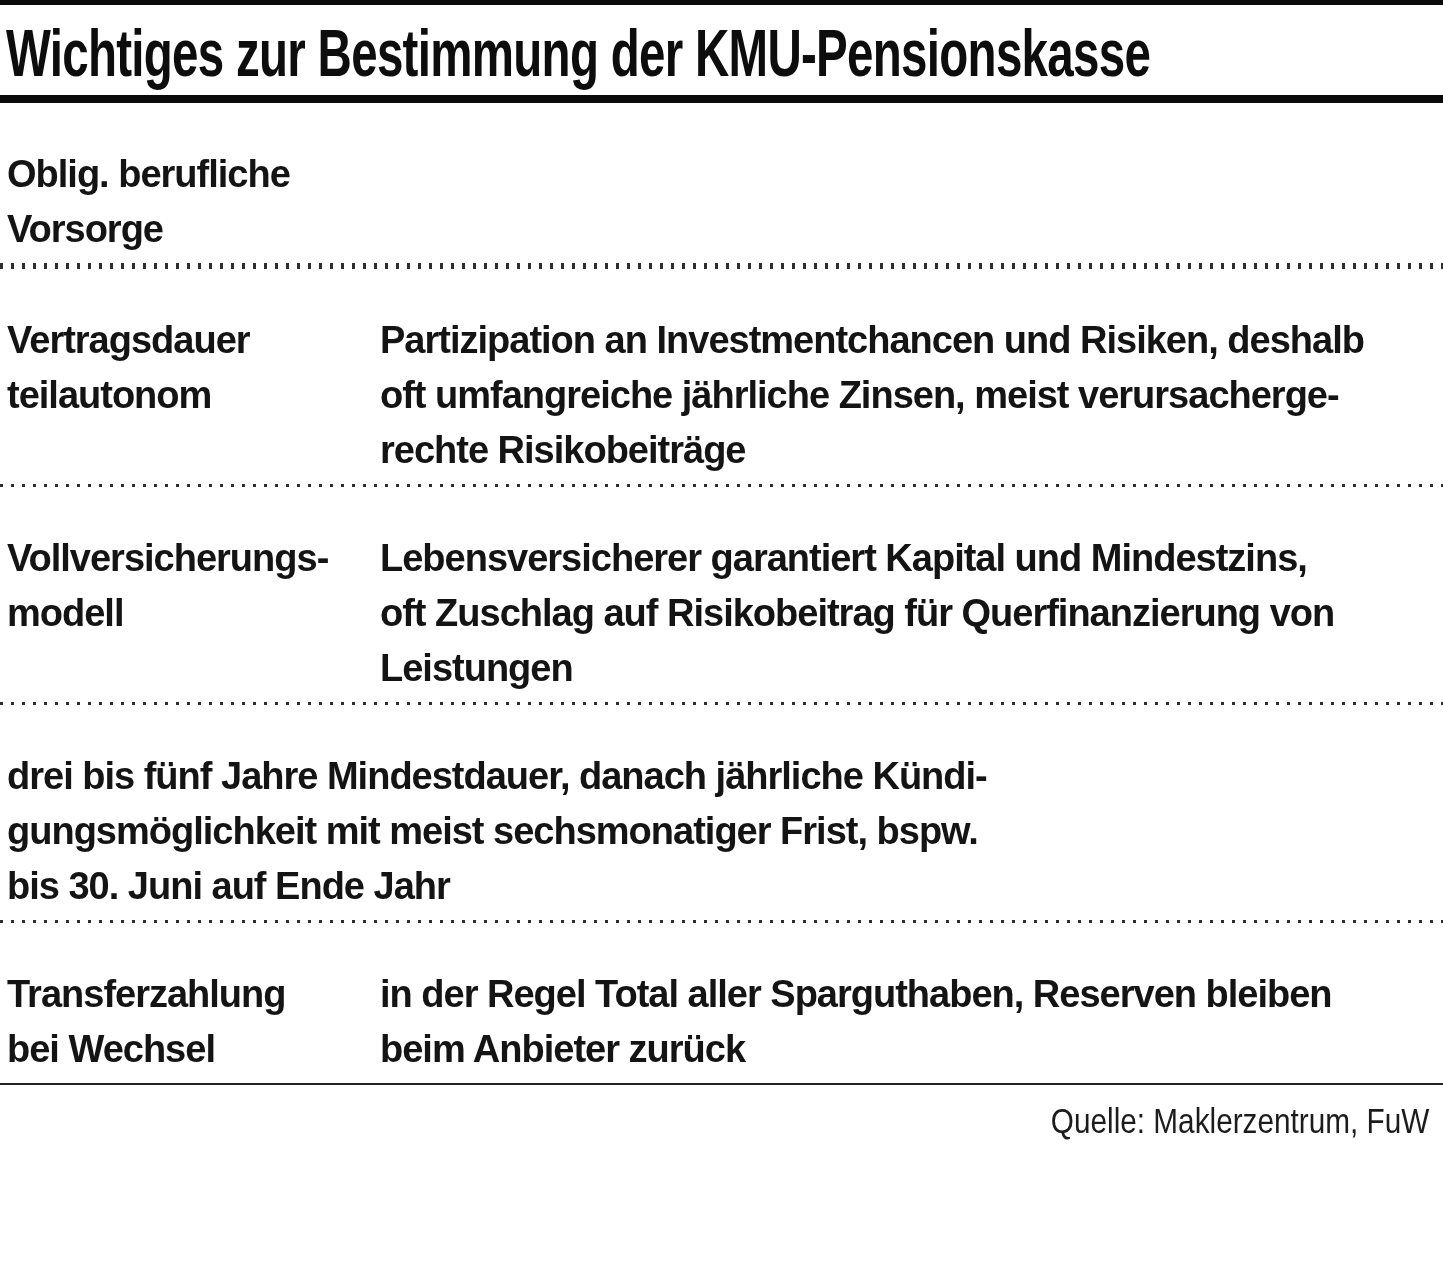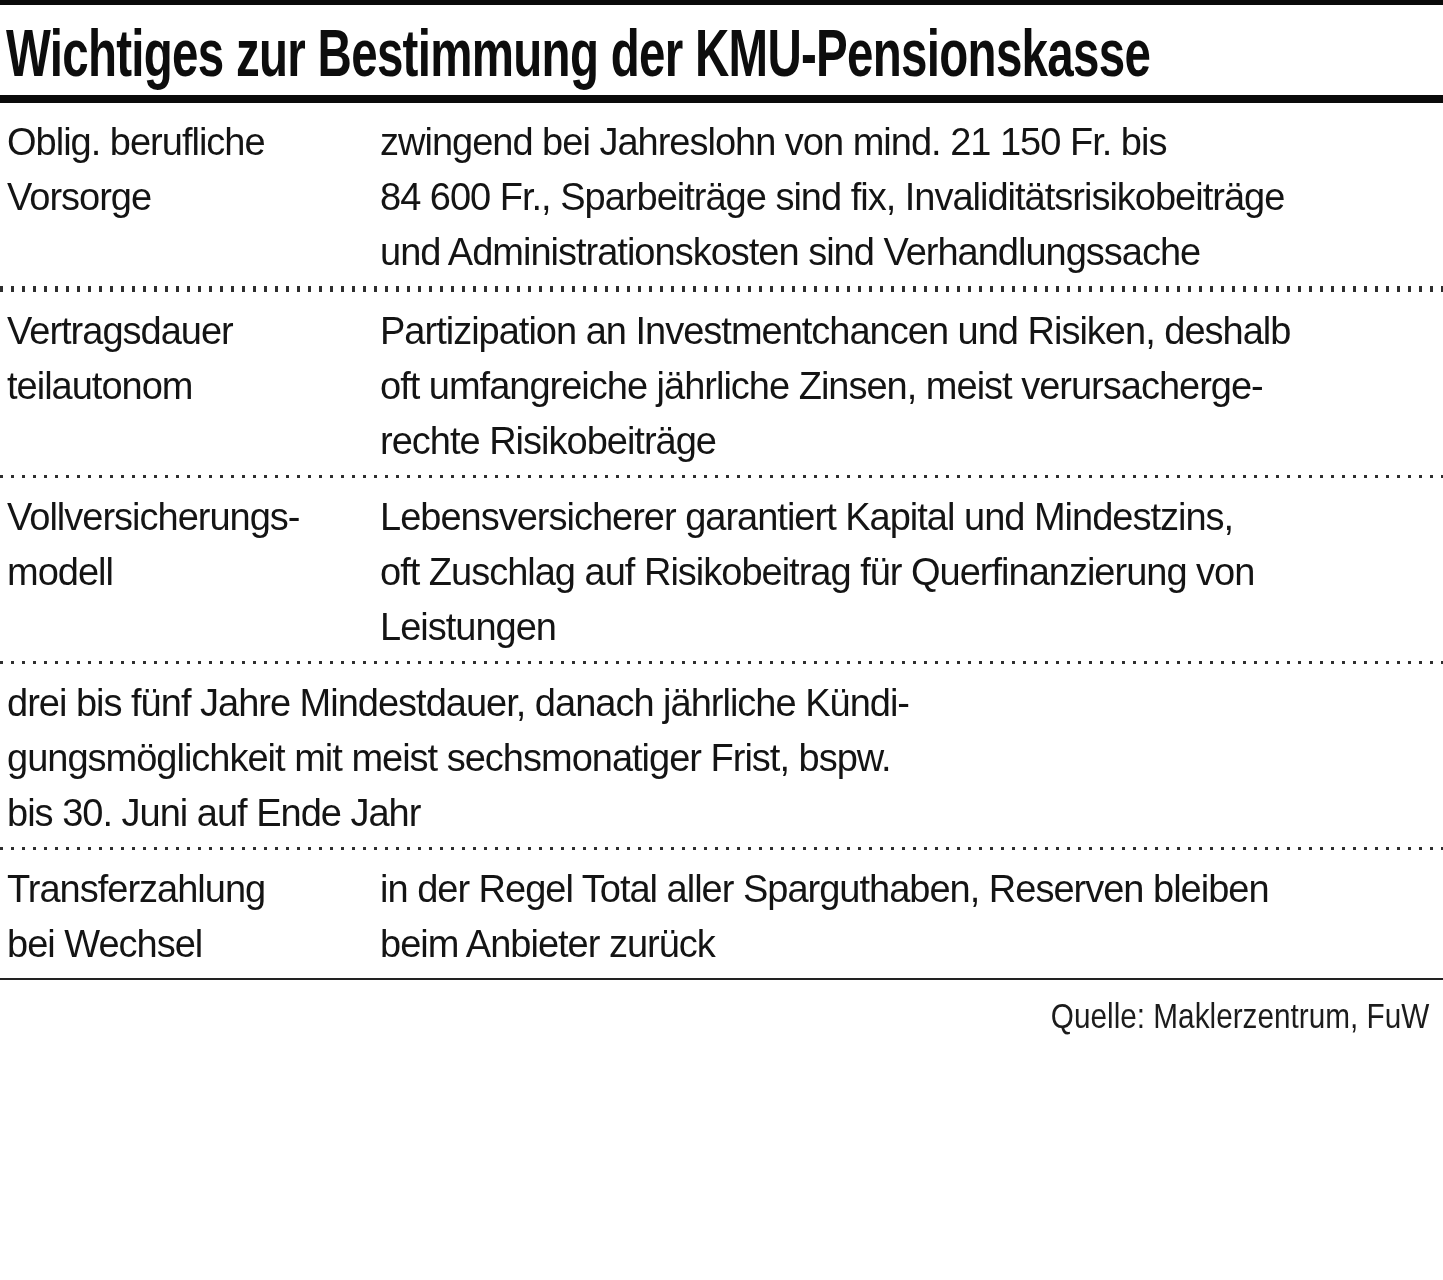--- a/index.html
+++ b/index.html
@@ -35,21 +35,22 @@
     transform: scaleX(0.72);
     transform-origin: left center;
   }
   .title-rule {
     width: 100%;
     height: 8px;
     background: #0a0a0a;
   }
   .row {
     display: flex;
-    padding: 12px 0 6px 7px;
+    padding: 44px 0 6px 7px;
+    font-weight: bold;
   }
   .cell {
     white-space: pre;
     font-size: 38px;
     line-height: 55px;
     letter-spacing: -1px;
     color: #141414;
   }
   .term {
     width: 373px;
@@ -94,23 +95,20 @@
     <span>Wichtiges zur Bestimmung der KMU-Pensionskasse</span>
   </h1>
 
   <div class="title-rule"></div>
 
   <div class="table">
 
     <div class="row">
       <div class="cell term">Oblig. berufliche
 Vorsorge</div>
-      <div class="cell desc">zwingend bei Jahreslohn von mind. 21 150 Fr. bis
-84 600 Fr., Sparbeiträge sind fix, Invaliditätsrisikobeiträge
-und Administrationskosten sind Verhandlungssache</div>
     </div>
     <div class="dotline"></div>
 
     <div class="dotline"></div>
 
     <div class="row">
       <div class="cell term">Vertragsdauer
 teilautonom</div>
       <div class="cell desc">Partizipation an Investmentchancen und Risiken, deshalb
 oft umfangreiche jährliche Zinsen, meist verursacherge-

